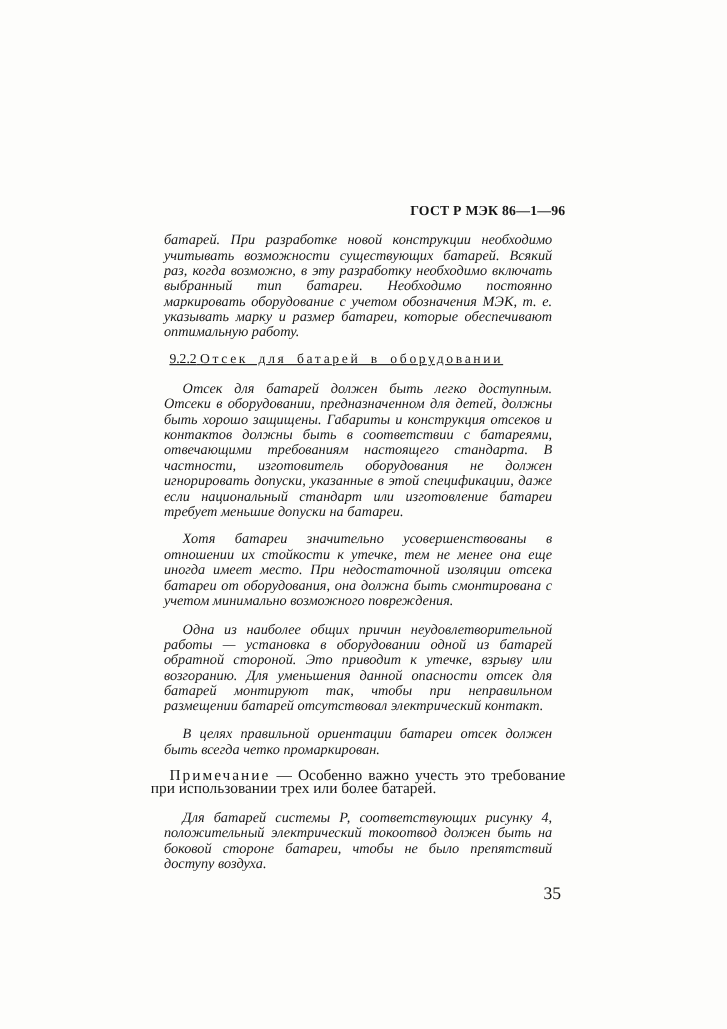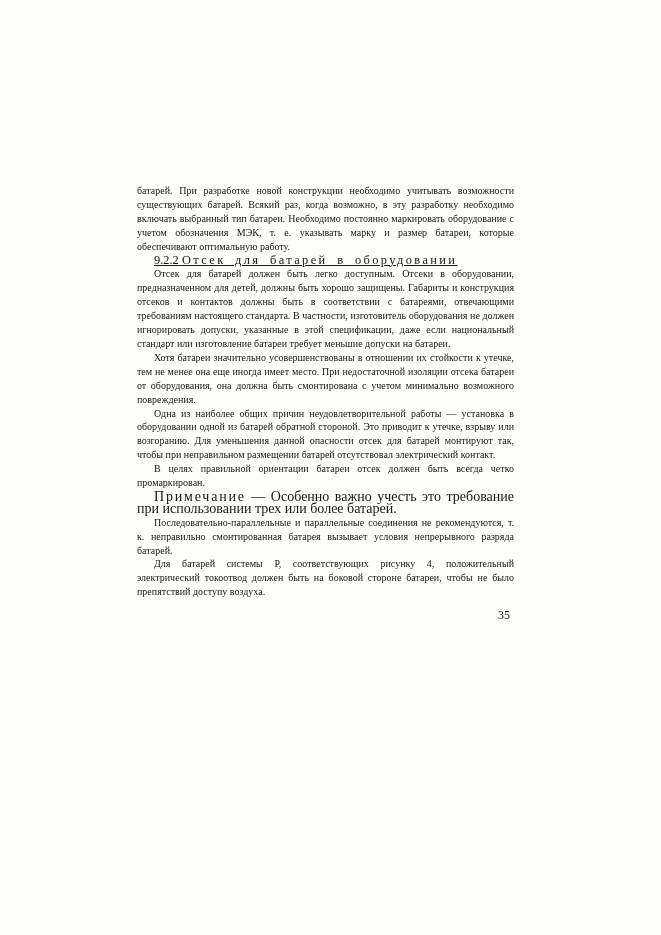--- a/index.html
+++ b/index.html
@@ -25,24 +25,25 @@
     width: 377px;
   }
   .doc-header {
     text-align: right;
     font-weight: 700;
     font-size: 12.5px;
     letter-spacing: 0.2px;
     margin: 0 0 7px 0;
   }
   .para {
-    font-size: 10px;
+    font-size: 13px;
     line-height: 13.9px;
     text-align: justify;
-    margin: 0;
+    margin: 12px;
+    font-style: italic;
   }
   .para.indent { text-indent: 17px; }
   .heading {
     font-size: 12.4px;
     line-height: 13.9px;
     text-indent: 17px;
     margin: 0;
     text-align: left;
     text-decoration: underline;
   }
@@ -53,47 +54,47 @@
   .note {
     font-size: 14px;
     line-height: 11.9px;
     text-align: justify;
     text-indent: 17px;
     margin: 1px 0 1px 0;
   }
   .note .note-label { letter-spacing: 1.8px; }
   .page-number {
     text-align: right;
-    font-size: 12px;
+    font-size: 16px;
     margin-top: 9px;
     padding-right: 4px;
   }
 </style>
 </head>
 <body>
 
 <div class="page">
   <div class="textblock">
 
+    <div class="doc-header">ГОСТ Р МЭК 86—1—96</div>
 
     <p class="para">батарей. При разработке новой конструкции необходимо учитывать возможности существующих батарей. Всякий раз, когда возможно, в эту разработку необходимо включать выбранный тип батареи. Необходимо постоянно маркировать оборудование с учетом обозначения МЭК, т. е. указывать марку и размер батареи, которые обеспечивают оптимальную работу.</p>
 
     <p class="heading"><span>9.2.2</span> <span class="spaced">Отсек для батарей в оборудовании</span></p>
 
     <p class="para indent">Отсек для батарей должен быть легко доступным. Отсеки в оборудовании, предназначенном для детей, должны быть хорошо защищены. Габариты и конструкция отсеков и контактов должны быть в соответствии с батареями, отвечающими требованиям настоящего стандарта. В частности, изготовитель оборудования не должен игнорировать допуски, указанные в этой спецификации, даже если национальный стандарт или изготовление батареи требует меньшие допуски на батареи.</p>
 
     <p class="para indent">Хотя батареи значительно усовершенствованы в отношении их стойкости к утечке, тем не менее она еще иногда имеет место. При недостаточной изоляции отсека батареи от оборудования, она должна быть смонтирована с учетом минимально возможного повреждения.</p>
 
     <p class="para indent">Одна из наиболее общих причин неудовлетворительной работы — установка в оборудовании одной из батарей обратной стороной. Это приводит к утечке, взрыву или возгоранию. Для уменьшения данной опасности отсек для батарей монтируют так, чтобы при неправильном размещении батарей отсутствовал электрический контакт.</p>
 
     <p class="para indent">В целях правильной ориентации батареи отсек должен быть всегда четко промаркирован.</p>
 
     <p class="note"><span class="note-label">Примечание</span> <span>— Особенно важно учесть это требование при использовании трех или более батарей.</span></p>
 
-    <p class="para indent">Последовательно-параллельные и параллельные соединения не рекомендуются, т. к. неправильно смонтированная батарея вызывает условия непрерывного разряда батарей.</p>
 
 
 
     <p class="para indent">Для батарей системы Р, соответствующих рисунку 4, положительный электрический токоотвод должен быть на боковой стороне батареи, чтобы не было препятствий доступу воздуха.</p>
 
     <div class="page-number">35</div>
 
   </div>
 </div>
 

